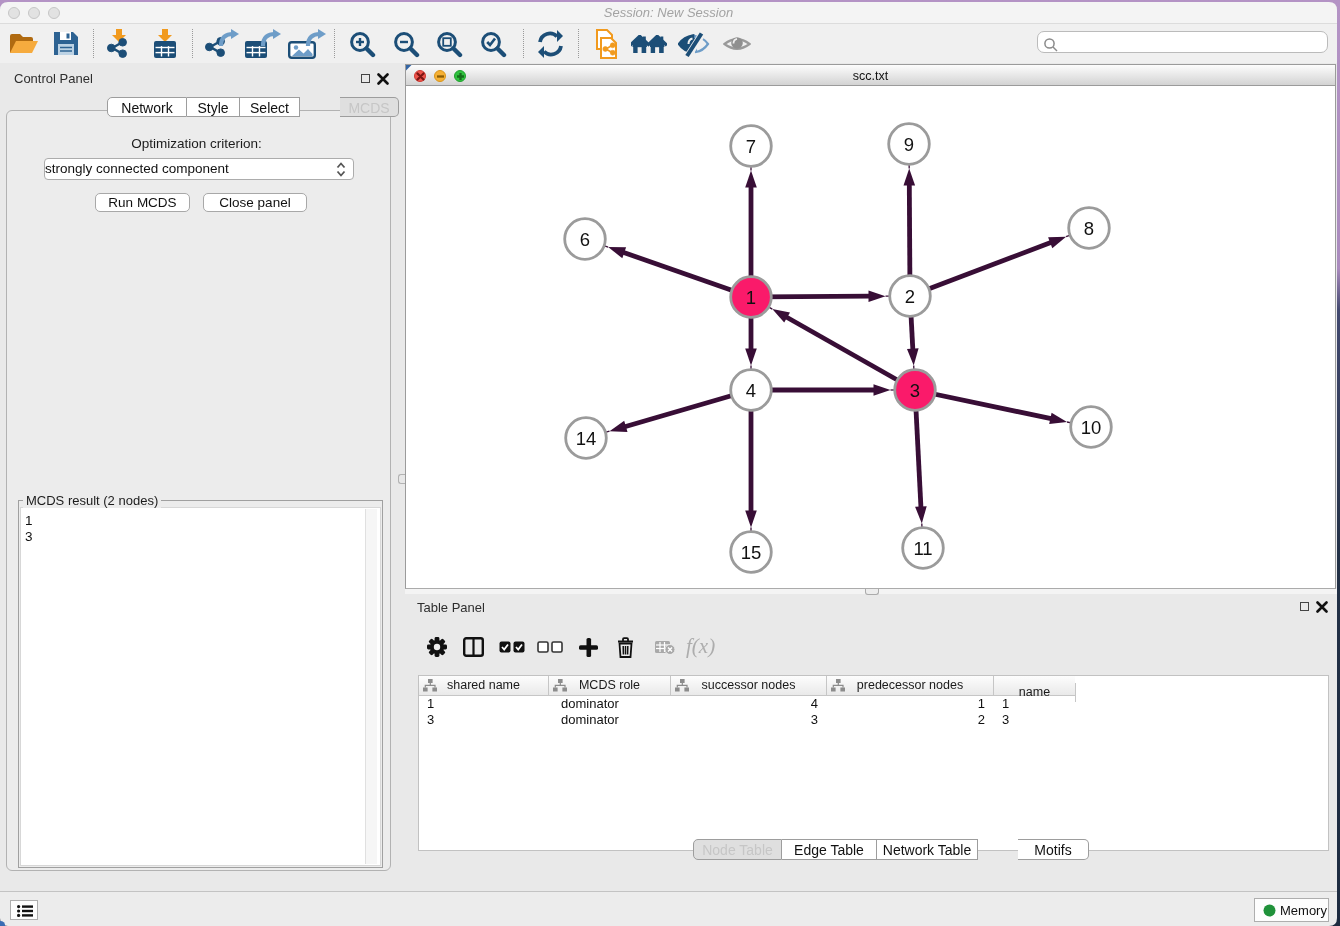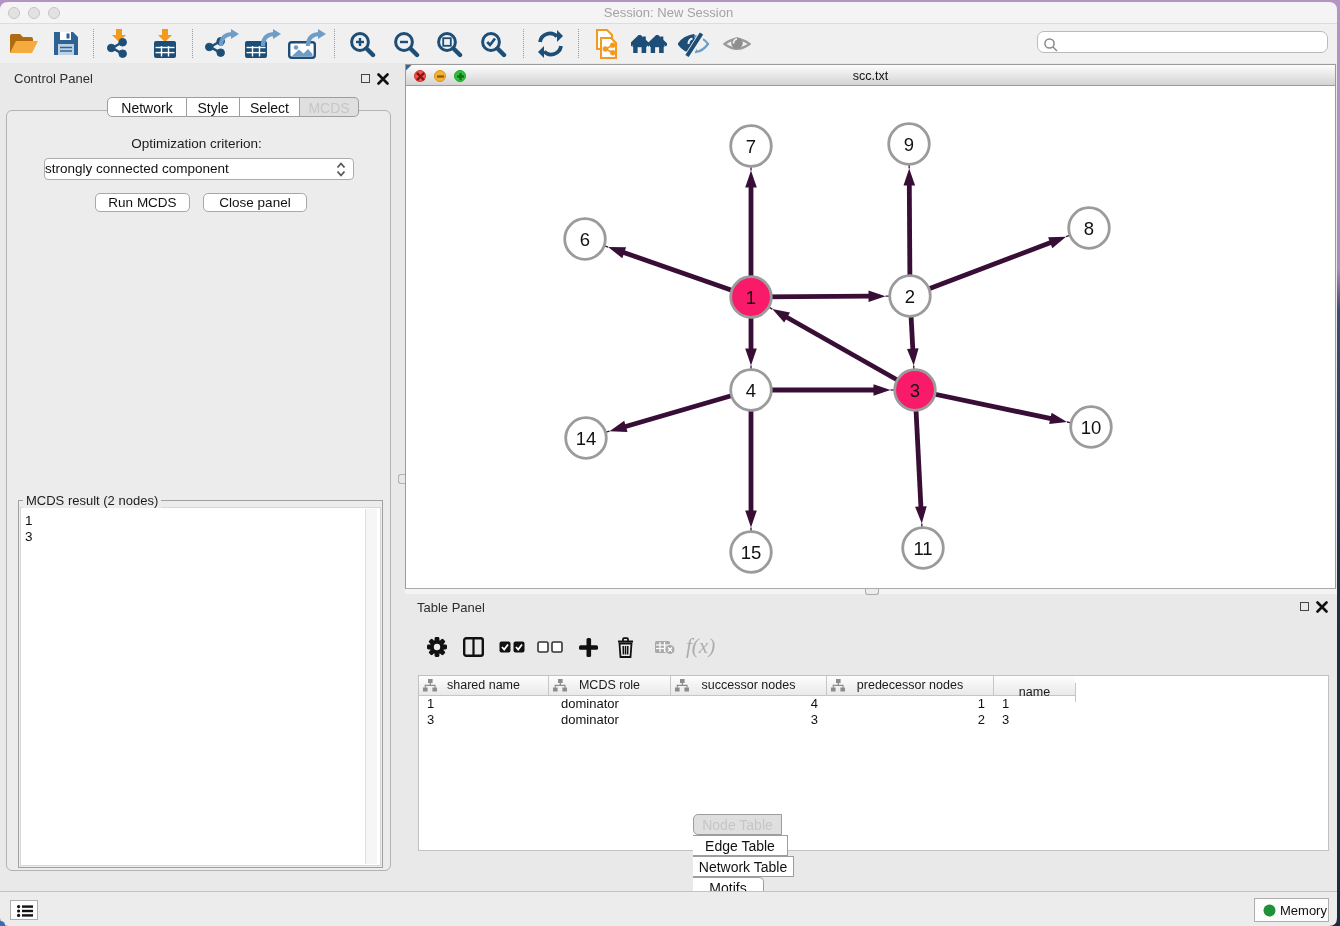--- a/index.html
+++ b/index.html
@@ -1,35 +1,35 @@
 <!DOCTYPE html>
 <html><head>
 <meta charset="utf-8">
 <style>
 html,body{margin:0;padding:0;}
 body{width:1340px;height:926px;overflow:hidden;font-family:"Liberation Sans",sans-serif;background:#e9e9e9;}
 #app{position:relative;width:1340px;height:926px;}
 .abs{position:absolute;}
 #wallpaper{left:0;top:0;z-index:60;pointer-events:none;}
-#titlebar{left:0;top:2px;width:1337px;height:35px;background:#f4f4f4;border-radius:8px 8px 0 0;border-bottom:1px solid #c9c9c9;box-sizing:border-box;}
+#titlebar{left:0;top:2px;width:1337px;height:35px;background:#f4f4f4;border-radius:8px 8px 0 0;border-bottom:1px solid #c9c9c9;box-sizing:border-box;font-style:italic;}
 .tl{position:absolute;top:5px;width:12px;height:12px;border-radius:50%;background:#e2e2e2;border:1px solid #c6c6c6;box-sizing:border-box;}
 #title-text{position:absolute;left:0;top:3px;width:1337px;text-align:center;font-size:13px;color:#a3a3a3;}
 #toolbar{left:0;top:23px;width:1337px;height:39px;background:#f0f0f0;border-bottom:1px solid #ababab;box-sizing:content-box;}
 #toolbar{border-top:1px solid #dcdcdc;}
 .tsep{position:absolute;top:5px;height:29px;width:0;border-left:1px dotted #9a9a9a;}
 #searchbox{position:absolute;left:1037px;top:33px;width:291px;height:22px;background:#fff;border:1px solid #bbb;border-radius:7px;box-sizing:border-box;}
 
 #content-bg{left:0;top:63px;width:1337px;height:828px;background:#e9e9e9;}
 
 #cp-title{left:14px;top:71px;font-size:13px;color:#2e2e2e;}
 #cp-sq{left:361px;top:74px;width:9px;height:9px;border:1.5px solid #444;box-sizing:border-box;background:#fff0;}
 .tabs{display:flex;position:absolute;}
 .tab{height:20px;line-height:20px;font-size:14px;text-align:center;background:#fff;color:#111;border:1px solid #9d9d9d;border-left:none;box-sizing:border-box;padding:0;}
 .tab.first{border-left:1px solid #9d9d9d;border-radius:5px 0 0 5px;}
-.tab.last{border-radius:0 5px 5px 0;}
+.tab.last{border-radius:0 5px 5px 0;margin-left:40px;}
 .tab.sel{background:#dfdfdf;color:#c6c6c6;}
 #cp-box{left:6px;top:110px;width:385px;height:761px;background:#ececec;border:1px solid #b2b2b2;border-radius:6px;box-sizing:border-box;}
 #opt-label{left:0;top:136px;width:393px;text-align:center;font-size:13.5px;color:#1c1c1c;}
 #opt-select{left:44px;top:158px;width:310px;height:22px;background:#fff;border:1px solid #acacac;border-radius:4px;box-sizing:border-box;font-size:13.5px;color:#111;line-height:20px;}
 .btn{position:absolute;height:19px;line-height:18px;background:#fff;border:1px solid #a8a8a8;border-radius:5px;box-sizing:border-box;font-size:13.5px;color:#111;text-align:center;}
 #mcds-group{left:18px;top:500px;width:365px;height:368px;border:1px solid #a0a0a0;box-sizing:border-box;}
 #mcds-white{position:absolute;left:1px;top:6px;width:361px;height:359px;background:#fff;border:1px solid #d7d7d7;box-sizing:border-box;}
 #mcds-title{left:23px;top:493px;background:#ececec;padding:0 3px;font-size:13px;color:#1c1c1c;}
 #mcds-scroll{position:absolute;right:3px;top:1px;width:11px;height:355px;background:#f6f6f6;border-left:1px solid #e0e0e0;}
 
@@ -450,21 +450,21 @@
 <div class="trow" style="left:142px;top:20px;">dominator</div>
 <div class="trow" style="left:252px;top:20px;width:147px;text-align:right;">4</div>
 <div class="trow" style="left:408px;top:20px;width:158px;text-align:right;">1</div>
 <div class="trow" style="left:583px;top:20px;">1</div>
 <div class="trow" style="left:8px;top:36px;">3</div>
 <div class="trow" style="left:142px;top:36px;">dominator</div>
 <div class="trow" style="left:252px;top:36px;width:147px;text-align:right;">3</div>
 <div class="trow" style="left:408px;top:36px;width:158px;text-align:right;">2</div>
 <div class="trow" style="left:583px;top:36px;">3</div>
 </div>
-<div class="tabs" style="left:693px;top:814px;flex-direction:column;">
+<div class="tabs" style="left:693px;top:839px;">
 <div class="tab first sel" style="width:89px;height:21px;line-height:21px;">Node Table</div>
 <div class="tab" style="width:95px;height:21px;line-height:21px;">Edge Table</div>
 <div class="tab" style="width:101px;height:21px;line-height:21px;">Network Table</div>
 <div class="tab last" style="width:71px;height:21px;line-height:21px;">Motifs</div>
 </div>
 <div id="statusbar" class="abs">
 <div id="listb">
         <svg style="position:absolute;left:6px;top:4px" width="16" height="12" viewBox="0 0 16 12">
           <g fill="#111">
             <circle cx="1.6" cy="1.6" r="1.6"></circle>

